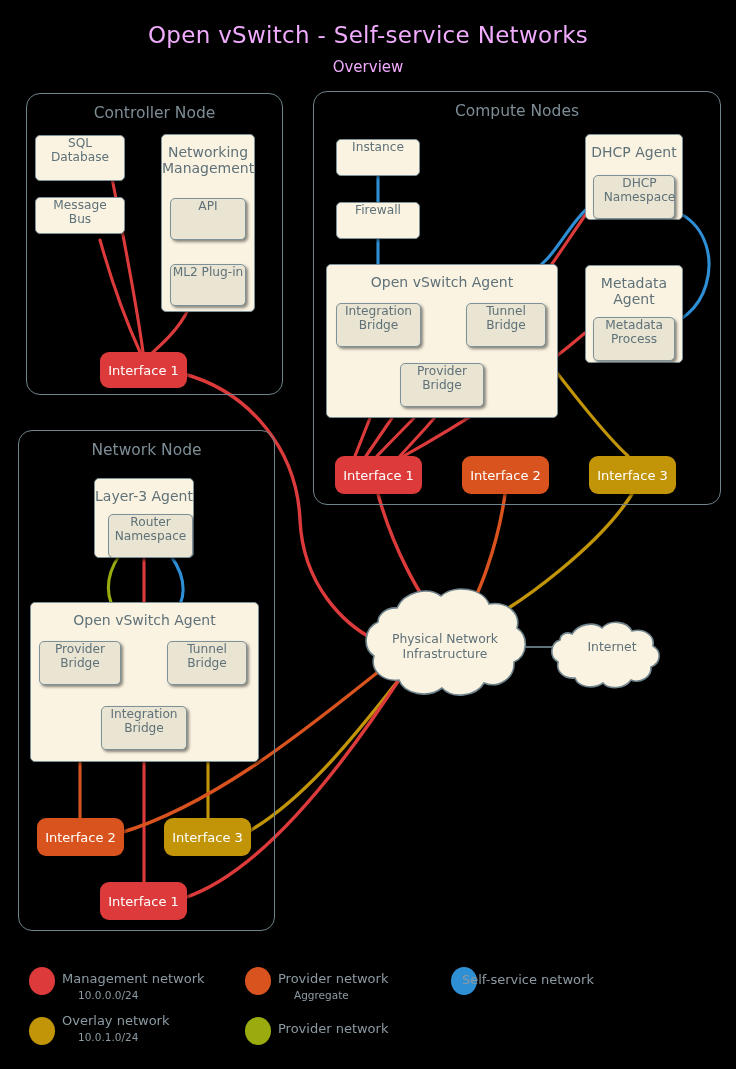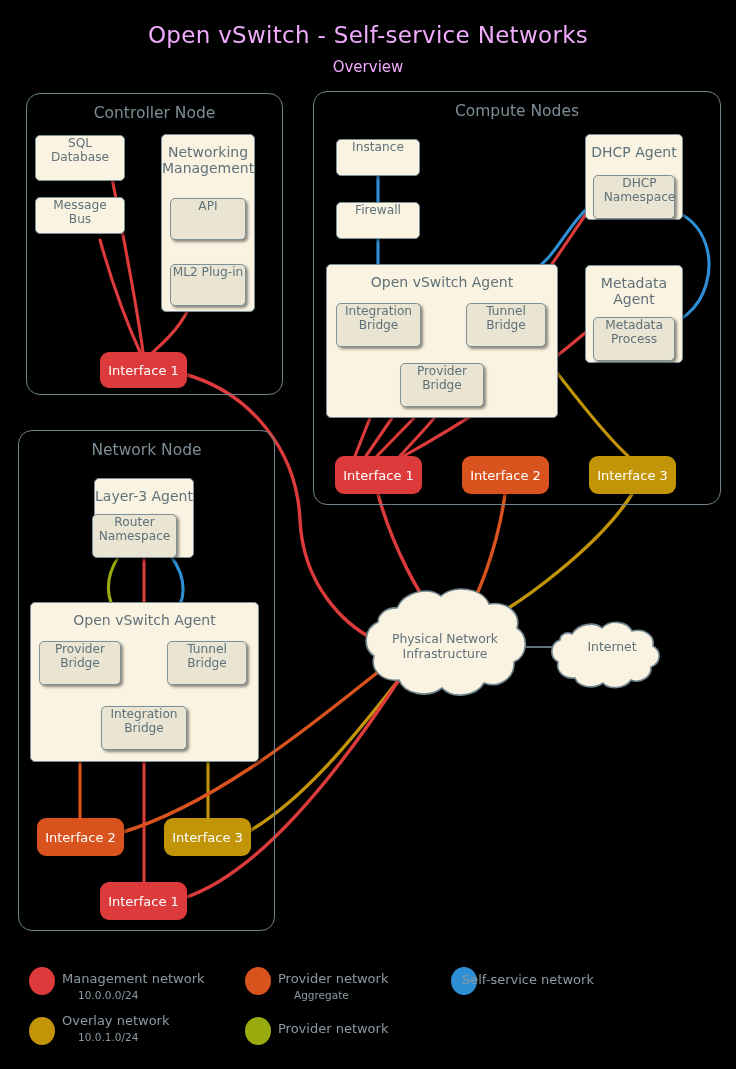--- a/index.html
+++ b/index.html
@@ -159,21 +159,21 @@
   <div class="iface" style="left:589px;top:456px;width:87px;height:38px;background:#c29508;">
     <span>Interface 3</span>
   </div>
 
   <div class="zone" style="left:18px;top:430px;width:255px;height:499px;">
     <div class="zone-title">Network Node</div>
   </div>
   <div class="box grp" style="left:94px;top:478px;width:100px;height:80px;">
     <span>Layer-3 Agent</span>
   </div>
-  <div class="box inner" style="left:92px;top:514px;width:85px;height:44px;">
+  <div class="box inner" style="left:108px;top:514px;width:85px;height:44px;">
     <span>Router<br>Namespace</span>
   </div>
   <div class="box grp" style="left:30px;top:602px;width:229px;height:160px;">
     <span>Open vSwitch Agent</span>
   </div>
   <div class="box inner" style="left:39px;top:641px;width:82px;height:44px;">
     <span>Provider<br>Bridge</span>
   </div>
   <div class="box inner" style="left:167px;top:641px;width:80px;height:44px;">
     <span>Tunnel<br>Bridge</span>

